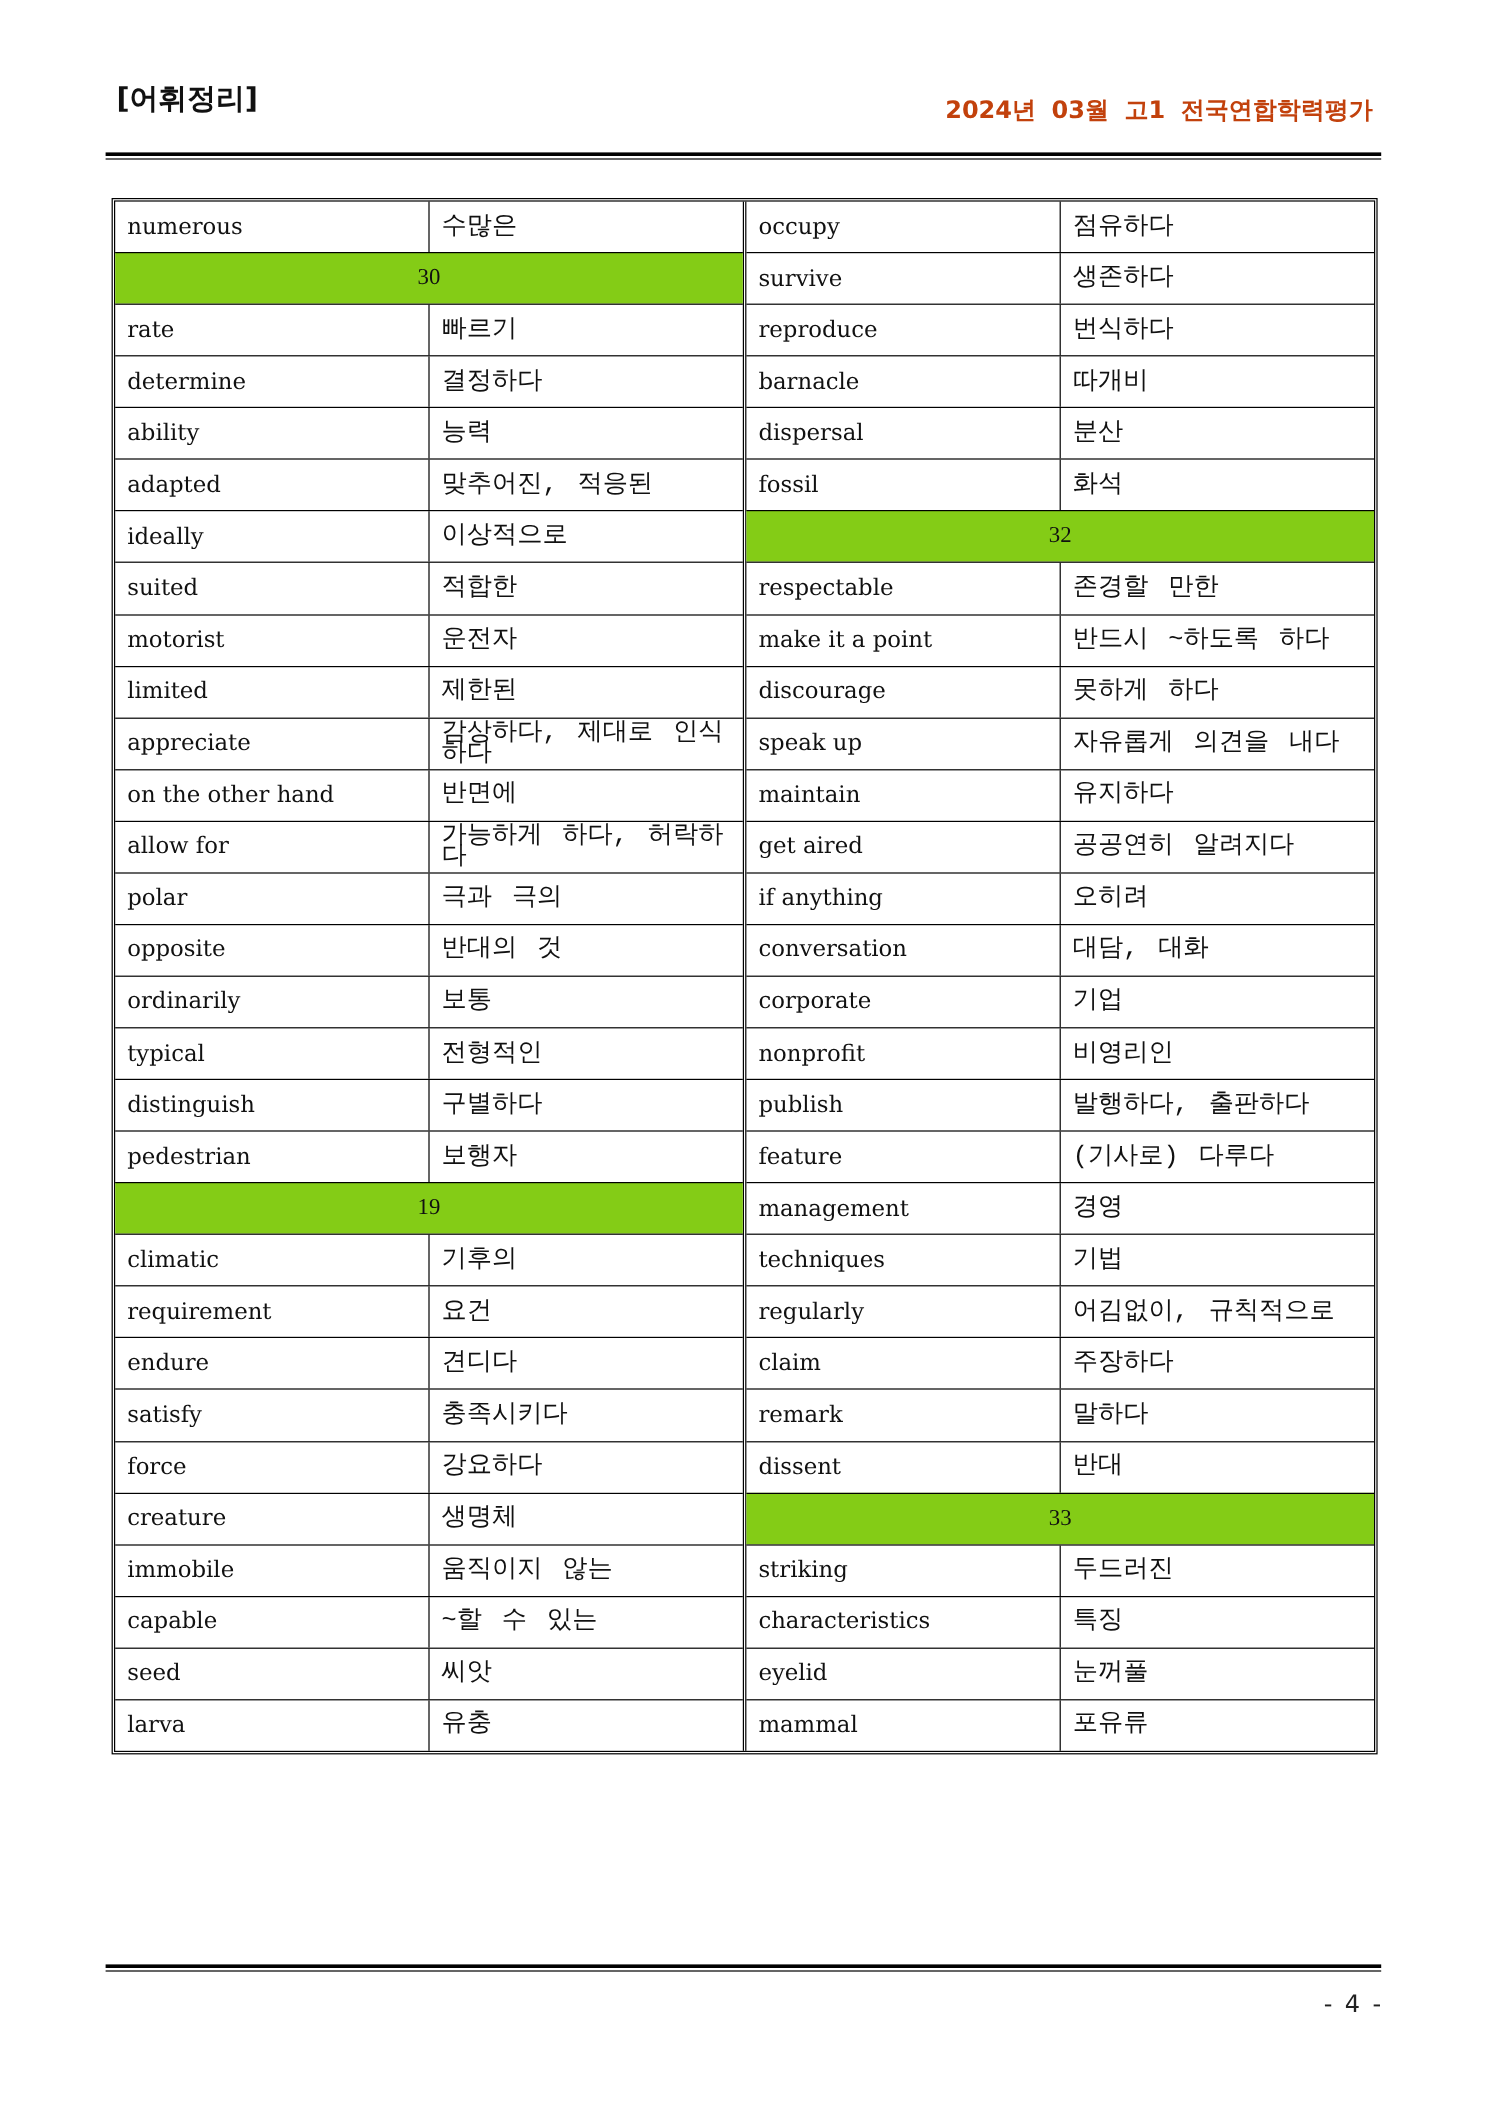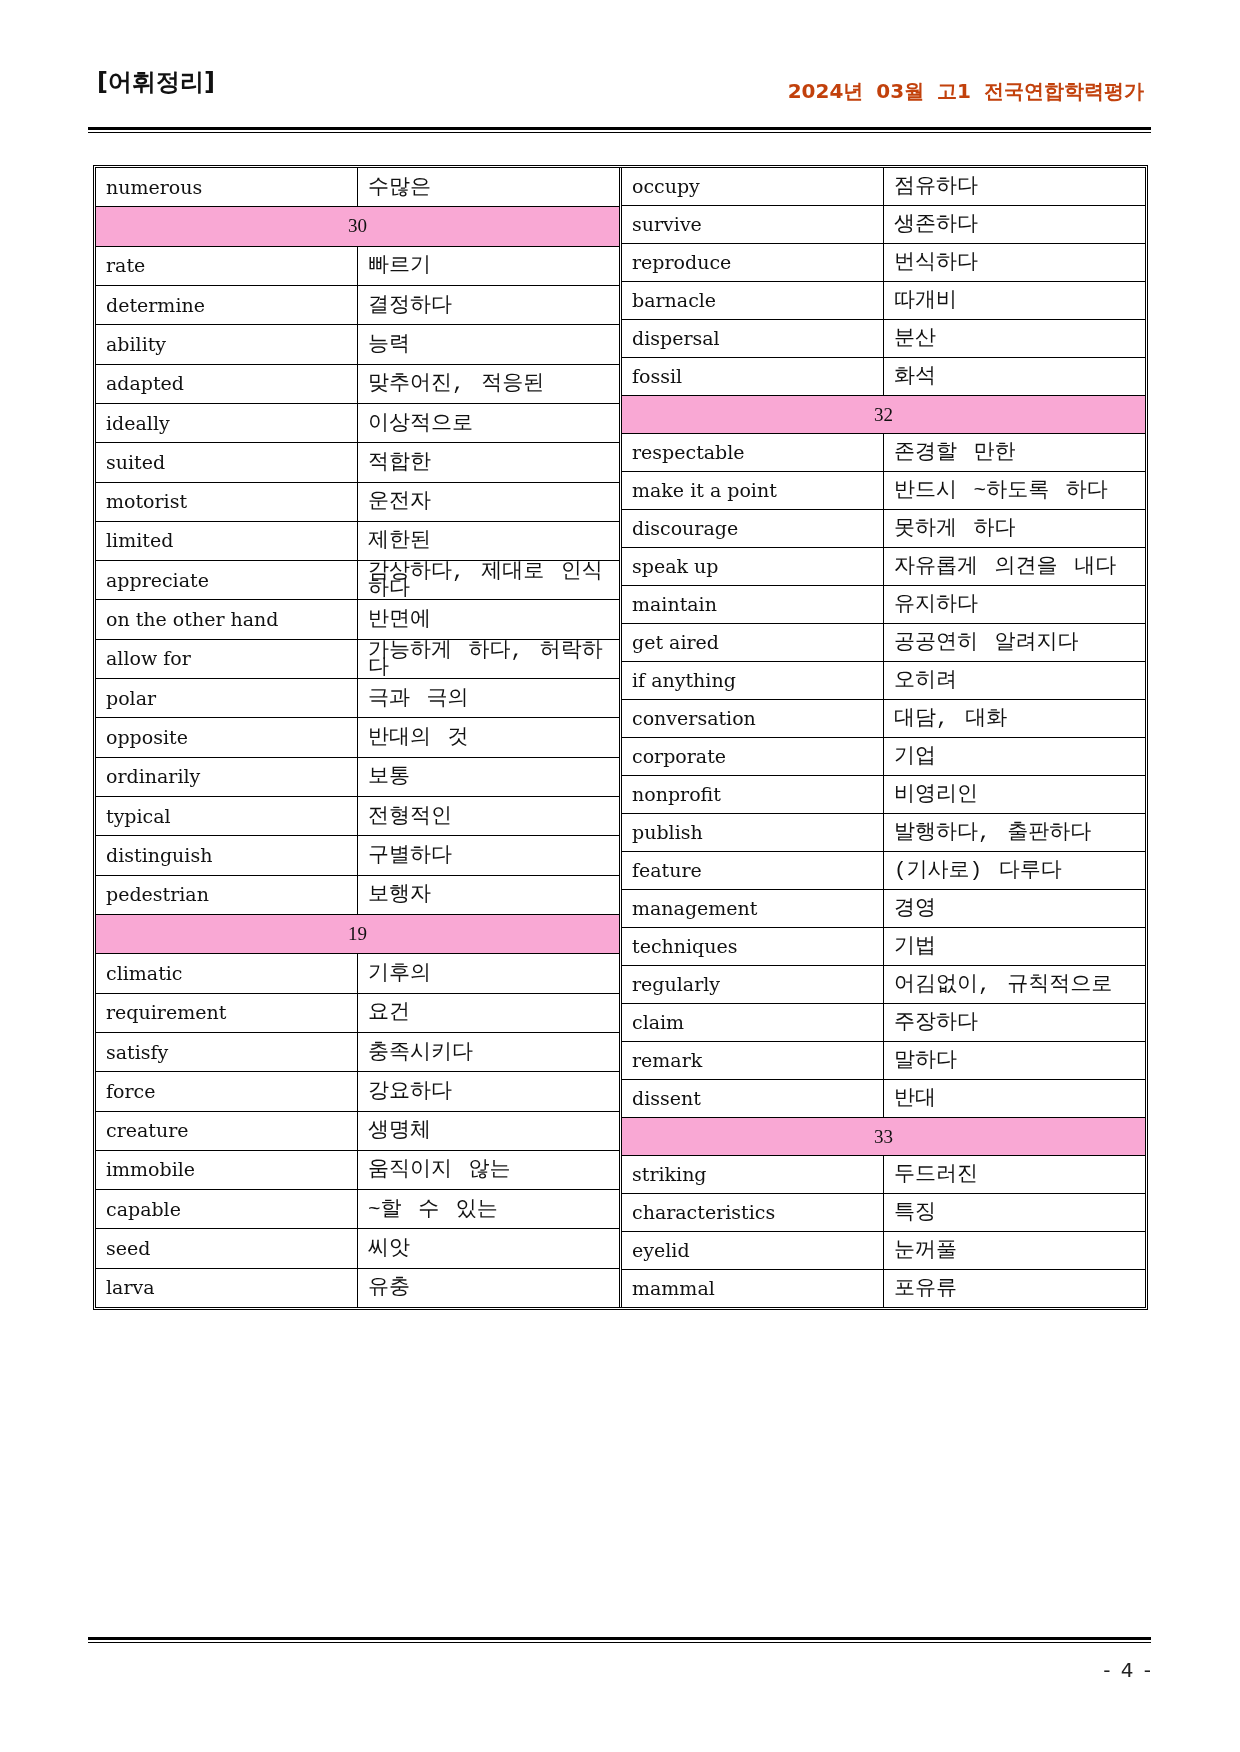--- a/index.html
+++ b/index.html
@@ -8,31 +8,31 @@
   .hdr-left { position: absolute; left: 97px; top: 66px; font-family: "DejaVu Sans", "Liberation Sans", sans-serif;
               font-weight: bold; font-size: 24px; letter-spacing: 0px; color: #111; }
   .hdr-right { position: absolute; right: 96px; top: 78px; font-family: "DejaVu Sans", "Liberation Sans", sans-serif;
                font-weight: bold; font-size: 20px; color: #c2410c; word-spacing: 6px; }
   .rule { position: absolute; left: 88px; width: 1063px; height: 6px; box-sizing: border-box;
           border-top: 3px solid #000; border-bottom: 1px solid #000; }
   .rule.top { top: 127px; }
   .rule.bottom { top: 1637px; }
   .page-num { position: absolute; right: 89px; top: 1658px; font-family: "DejaVu Sans", "Liberation Sans", sans-serif;
               font-size: 20px; color: #222; word-spacing: 4px; }
-  .vocab-table { position: absolute; left: 93px; top: 165px; width: 1055px; height: 1145px;
+  .vocab-table { position: absolute; left: 93px; top: 165px; width: 1055px; height: 1297px;
                  border: 3px double #000; box-sizing: border-box; display: flex; }
   .half { flex: 1; display: flex; flex-direction: column; }
   .half.left { border-right: 3px double #000; }
   .row { flex: 1; display: flex; border-top: 1px solid #000; box-sizing: border-box; min-height: 0; }
   .row:first-child { border-top: none; }
   .cell { flex: 1; display: flex; align-items: center; padding: 0 10px; font-size: 19px; line-height: 17px;
           box-sizing: border-box; overflow: hidden; }
   .cell.word { border-right: 1px solid #000; font-family: "DejaVu Serif", "Liberation Serif", serif; }
   .cell.meaning { font-family: Liberation Mono, monospace; font-size: 21px; word-spacing: 4px; }
-  .row.section { background: #f9a8d4; justify-content: center; align-items: center; }
+  .row.section { background: #84cc16; justify-content: center; align-items: center; }
   .row.section .num { font-family: "Liberation Serif", "DejaVu Serif", serif; font-size: 19px; }
 </style>
 </head>
 <body>
 
 <div class="hdr-left">[어휘정리]</div>
 <div class="hdr-right">2024년 03월 고1 전국연합학력평가</div>
 <div class="rule top"></div>
 
 <div class="vocab-table">
@@ -117,20 +117,24 @@
       </div>
       <div class="row">
         <div class="cell word">climatic</div>
         <div class="cell meaning">기후의</div>
       </div>
       <div class="row">
         <div class="cell word">requirement</div>
         <div class="cell meaning">요건</div>
       </div>
       <div class="row">
+        <div class="cell word">endure</div>
+        <div class="cell meaning">견디다</div>
+      </div>
+      <div class="row">
         <div class="cell word">satisfy</div>
         <div class="cell meaning">충족시키다</div>
       </div>
       <div class="row">
         <div class="cell word">force</div>
         <div class="cell meaning">강요하다</div>
       </div>
       <div class="row">
         <div class="cell word">creature</div>
         <div class="cell meaning">생명체</div>

